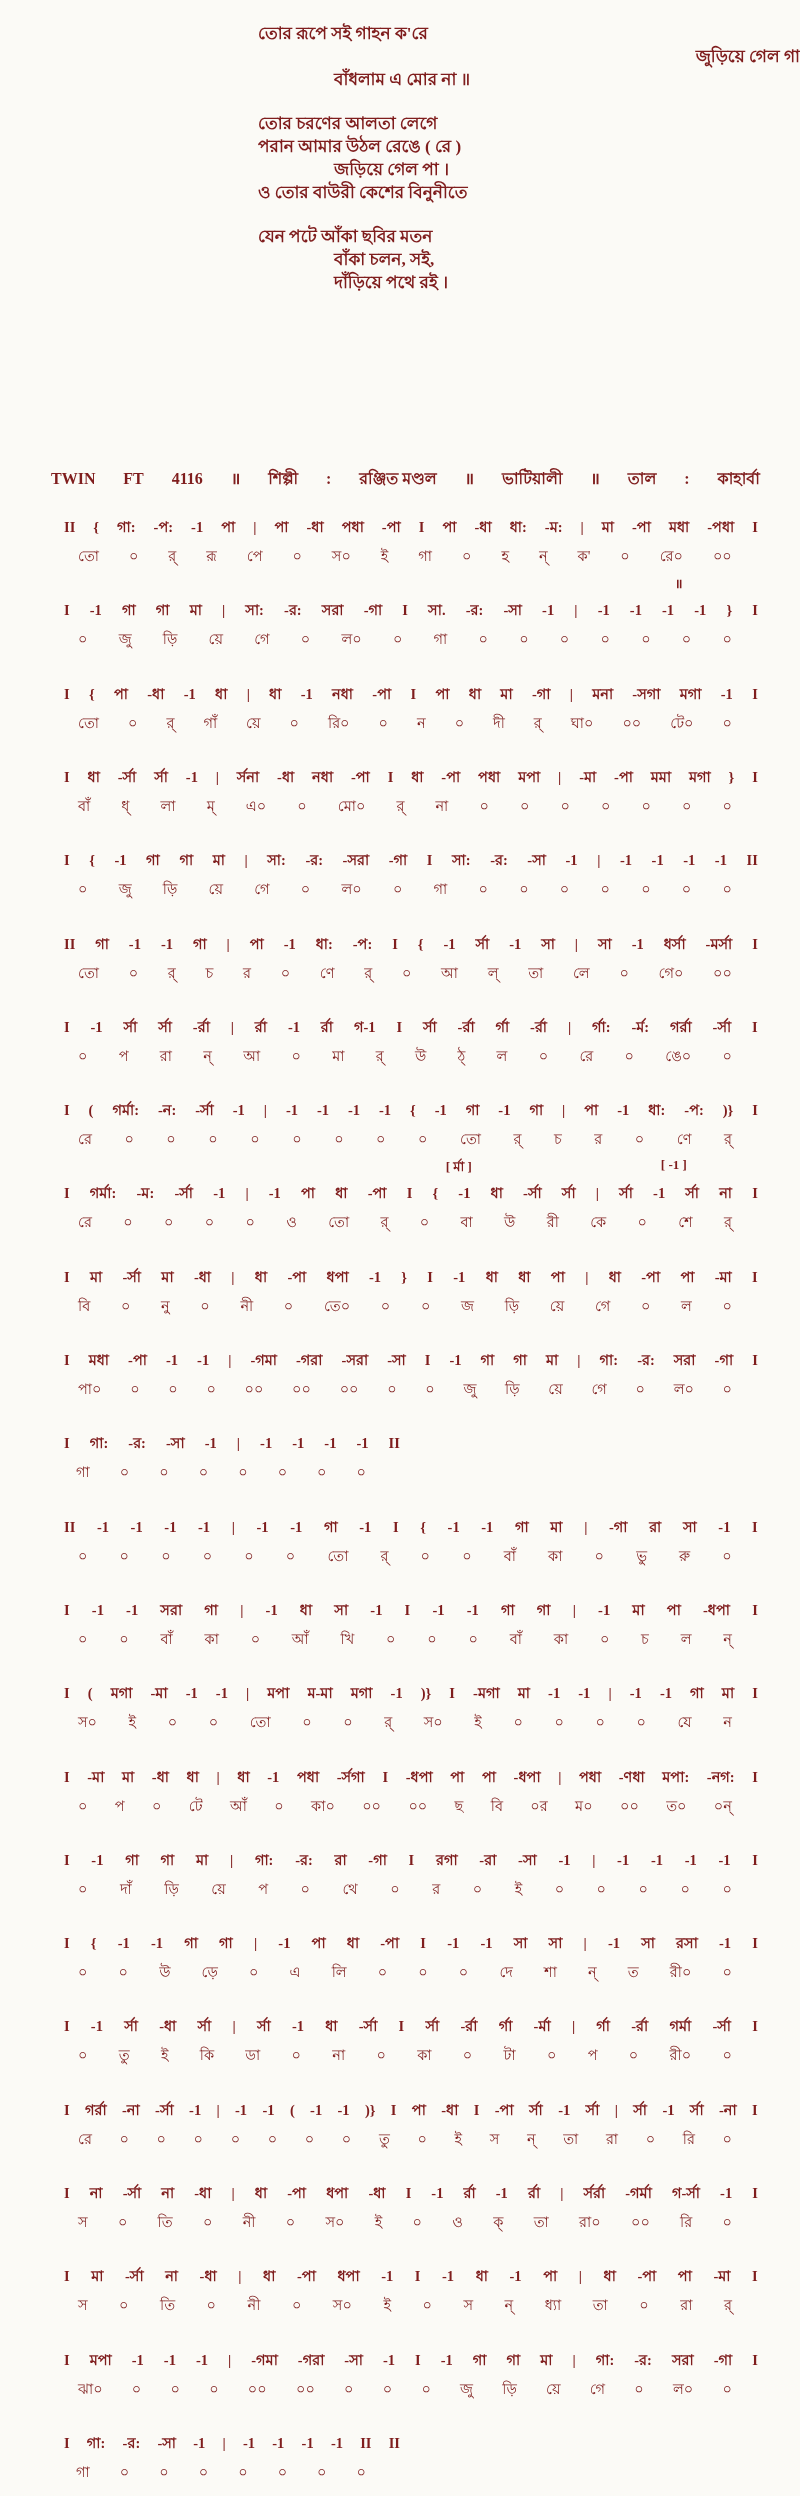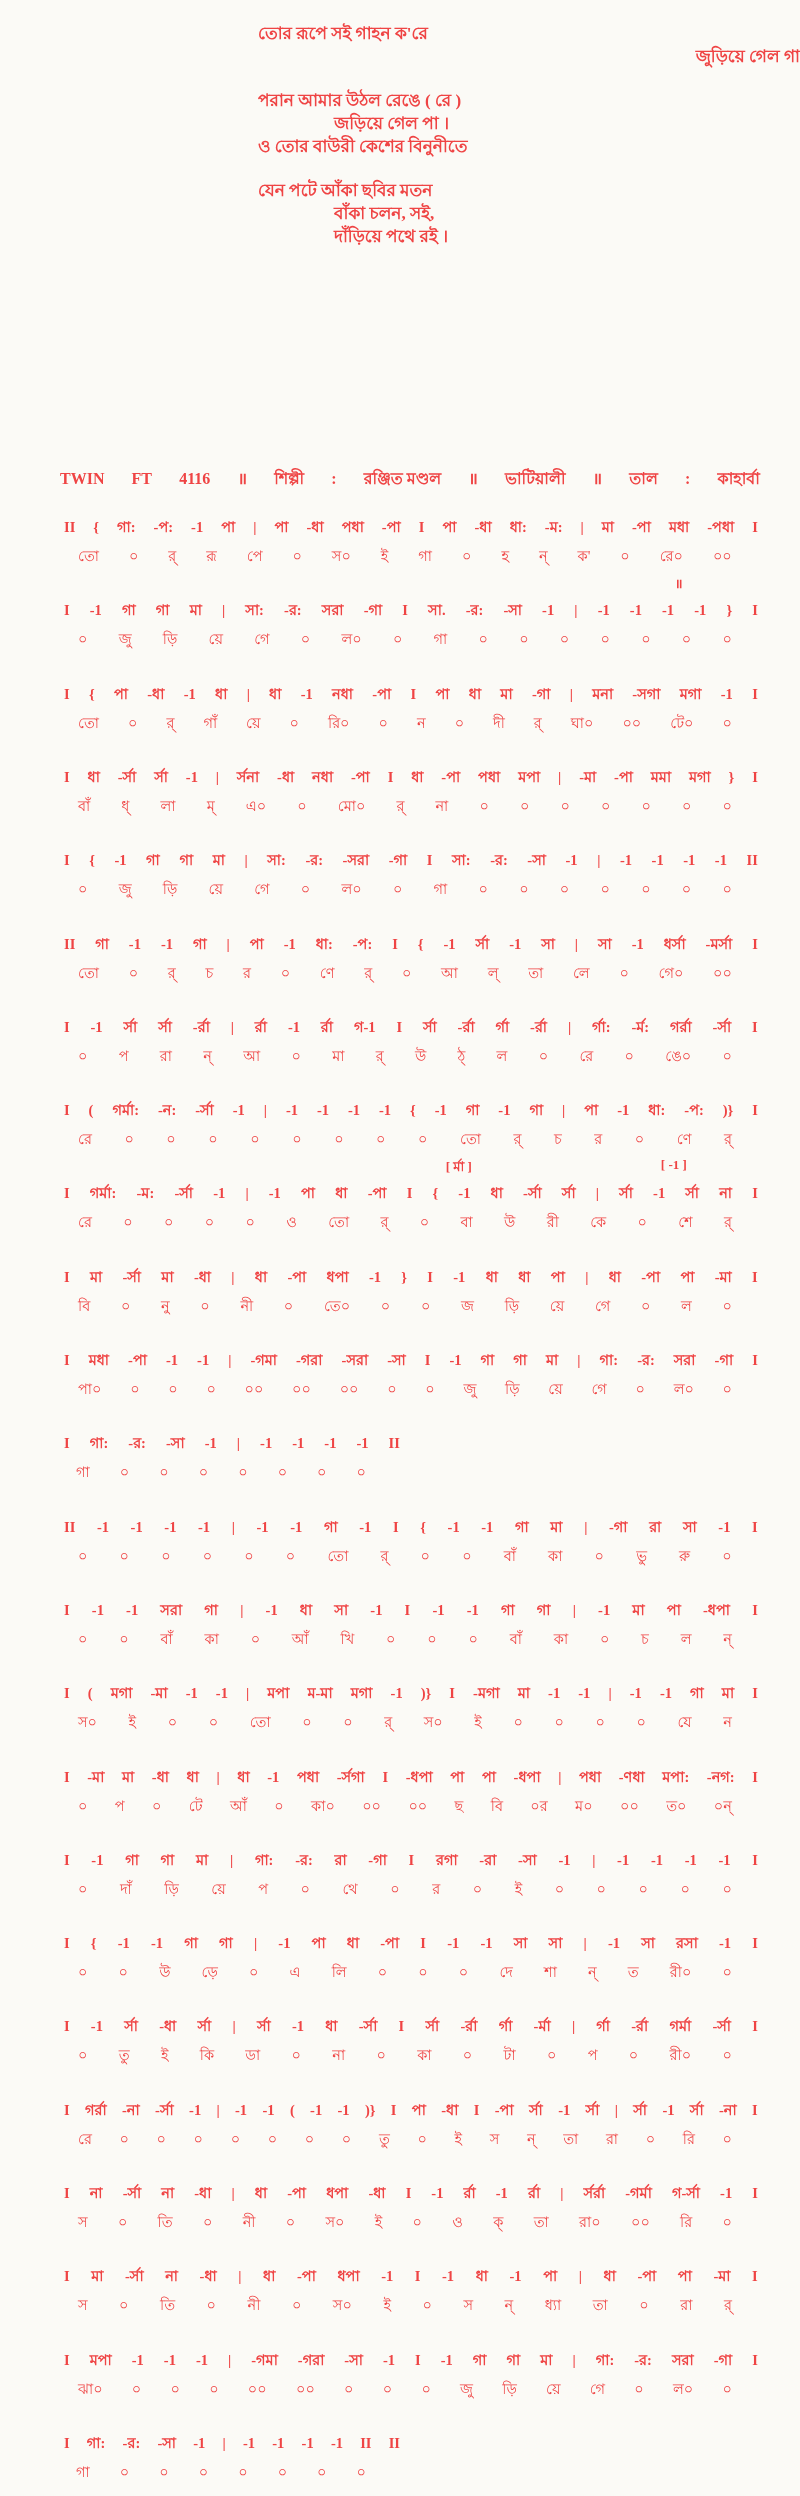--- a/index.html
+++ b/index.html
@@ -1,30 +1,30 @@
 <!DOCTYPE html>
 <html><head>
 <meta charset="utf-8">
 <style>
   html,body{margin:0;padding:0;background:#e8e8e6;}
   .page{
     position:relative;width:800px;height:2496px;margin:0 auto;
-    background:#fbfaf6;color:#ef4444;overflow:hidden;
+    background:#fbfaf6;color:#7f1d1d;overflow:hidden;
     font-family:"Liberation Serif","DejaVu Serif",serif;
   }
   
   .lyrics-block{position:absolute;top:22px;left:0;width:800px;}
   .stanza{margin-bottom:21px;}
   .lyric-line{font-size:17px;font-weight:bold;line-height:23px;white-space:pre;}
   .ind0{margin-left:258px;}
   .ind1{margin-left:292px;text-align:right;}
   .ind2{margin-left:334px;}
   
   .record-header{
-    position:absolute;top:466px;left:60px;right:40px;
+    position:absolute;top:466px;left:51px;right:40px;
     display:flex;justify-content:space-between;align-items:baseline;
     font-weight:bold;font-size:16px;white-space:pre;
   }
   
   .notation-block{position:absolute;top:0;left:0;width:725px;height:2496px;text-align:right;}
   .nline{position:absolute;left:64px;width:694px;}
   .nline.short{width:336px;}
   .nnotes{
     display:flex;justify-content:space-between;align-items:baseline;
     font-weight:bold;font-size:14.5px;white-space:pre;
@@ -39,22 +39,24 @@
   .ntok,.ltok{display:inline-block;}
 </style>
 </head>
 <body>
 
 <div class="page">
   <div class="lyrics-block">
       <div class="stanza">
         <div class="lyric-line ind0">তোর রূপে সই গাহন ক'রে</div>
         <div class="lyric-line ind1">জুড়িয়ে গেল গা</div>
+        <div class="lyric-line ind2">বাঁধলাম এ মোর না ॥</div>
       </div>
       <div class="stanza">
+        <div class="lyric-line ind0">তোর চরণের আলতা লেগে</div>
         <div class="lyric-line ind0">পরান আমার উঠল রেঙে ( রে )</div>
         <div class="lyric-line ind2">জড়িয়ে গেল পা ।</div>
         <div class="lyric-line ind0">ও তোর বাউরী কেশের বিনুনীতে</div>
       </div>
       <div class="stanza">
         <div class="lyric-line ind0">যেন পটে আঁকা ছবির মতন</div>
         <div class="lyric-line ind2">বাঁকা চলন, সই,</div>
         <div class="lyric-line ind2">দাঁড়িয়ে পথে রই ।</div>
       </div>
     </div>

